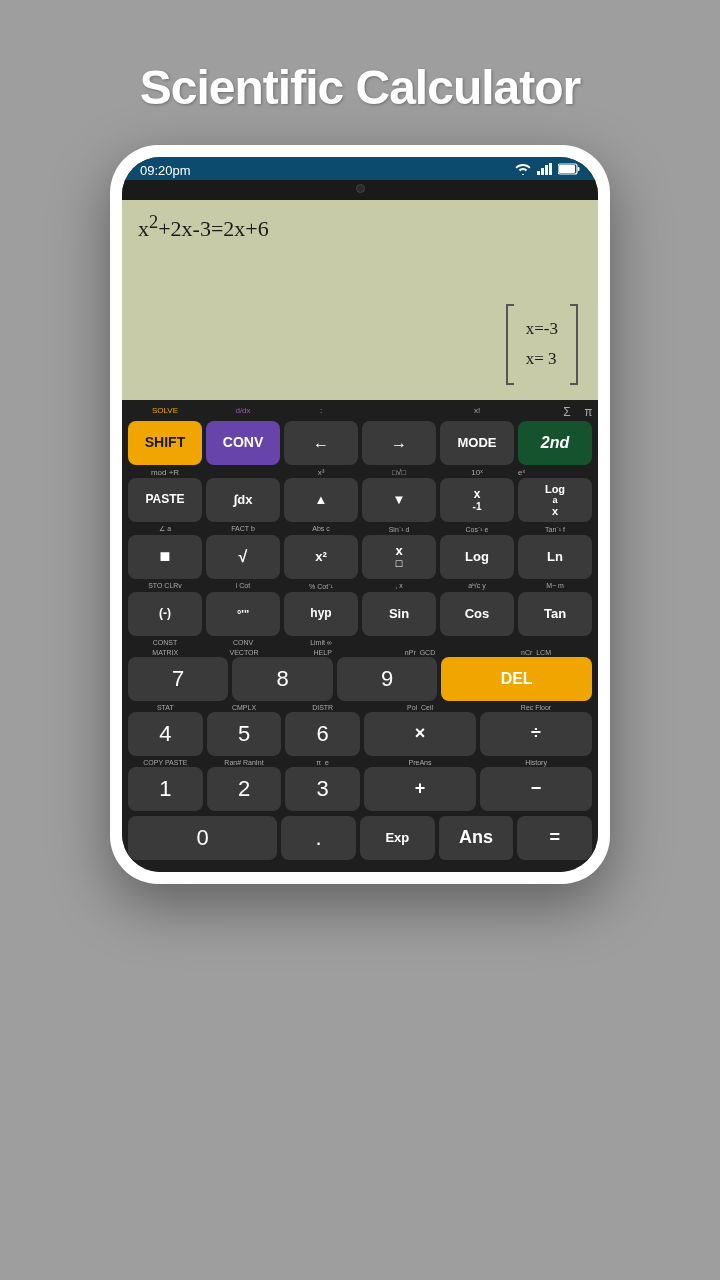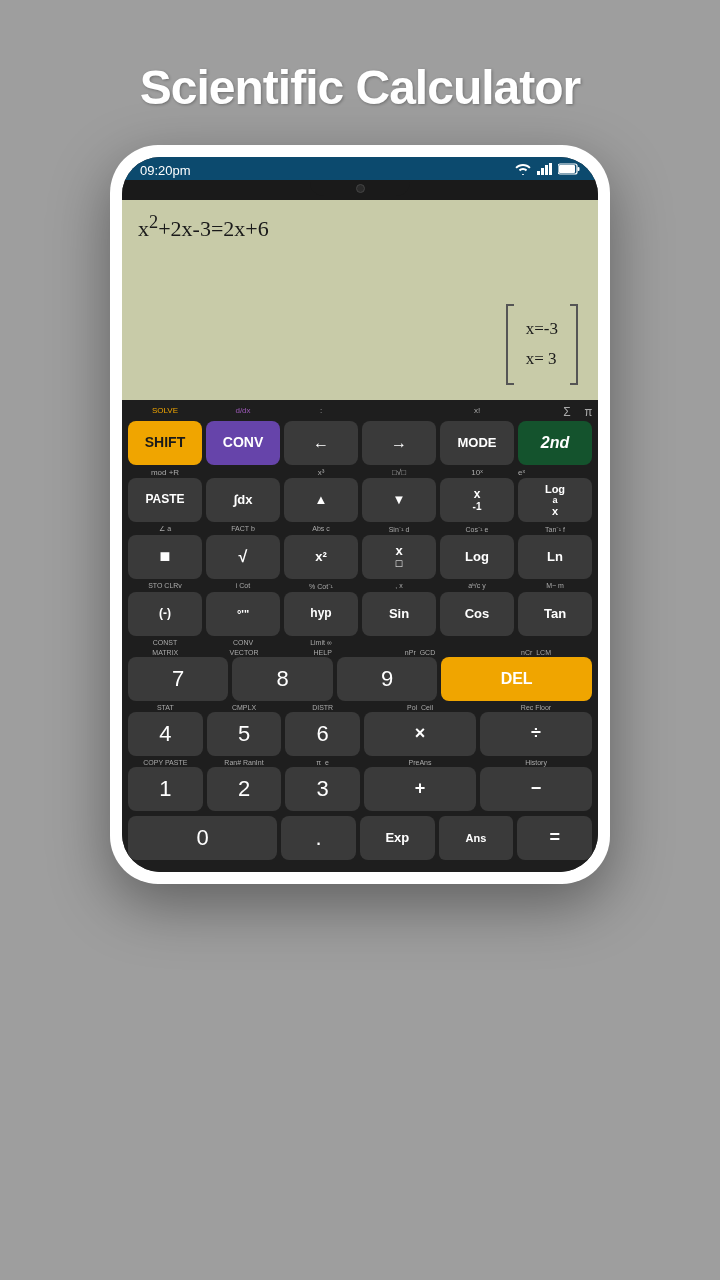--- a/index.html
+++ b/index.html
@@ -260,19 +260,19 @@
         <button class="key num">3</button>
         <button class="key op" style="flex:1.5;">+</button>
         <button class="key op" style="flex:1.5;">−</button>
       </div>
 
       <div style="height:3px;"></div>
       <div class="key-row">
         <button class="key num" style="flex:2;">0</button>
         <button class="key num">.</button>
         <button class="key" style="font-size:13px;">Exp</button>
-        <button class="key" style="font-size:11px;border-radius:6px;">Ans</button>
+        <button class="key" style="font-size:18px;border-radius:6px;">Ans</button>
         <button class="key equals">=</button>
       </div>
 
     </div>
   </div>
 </div>
 
 </body></html>

